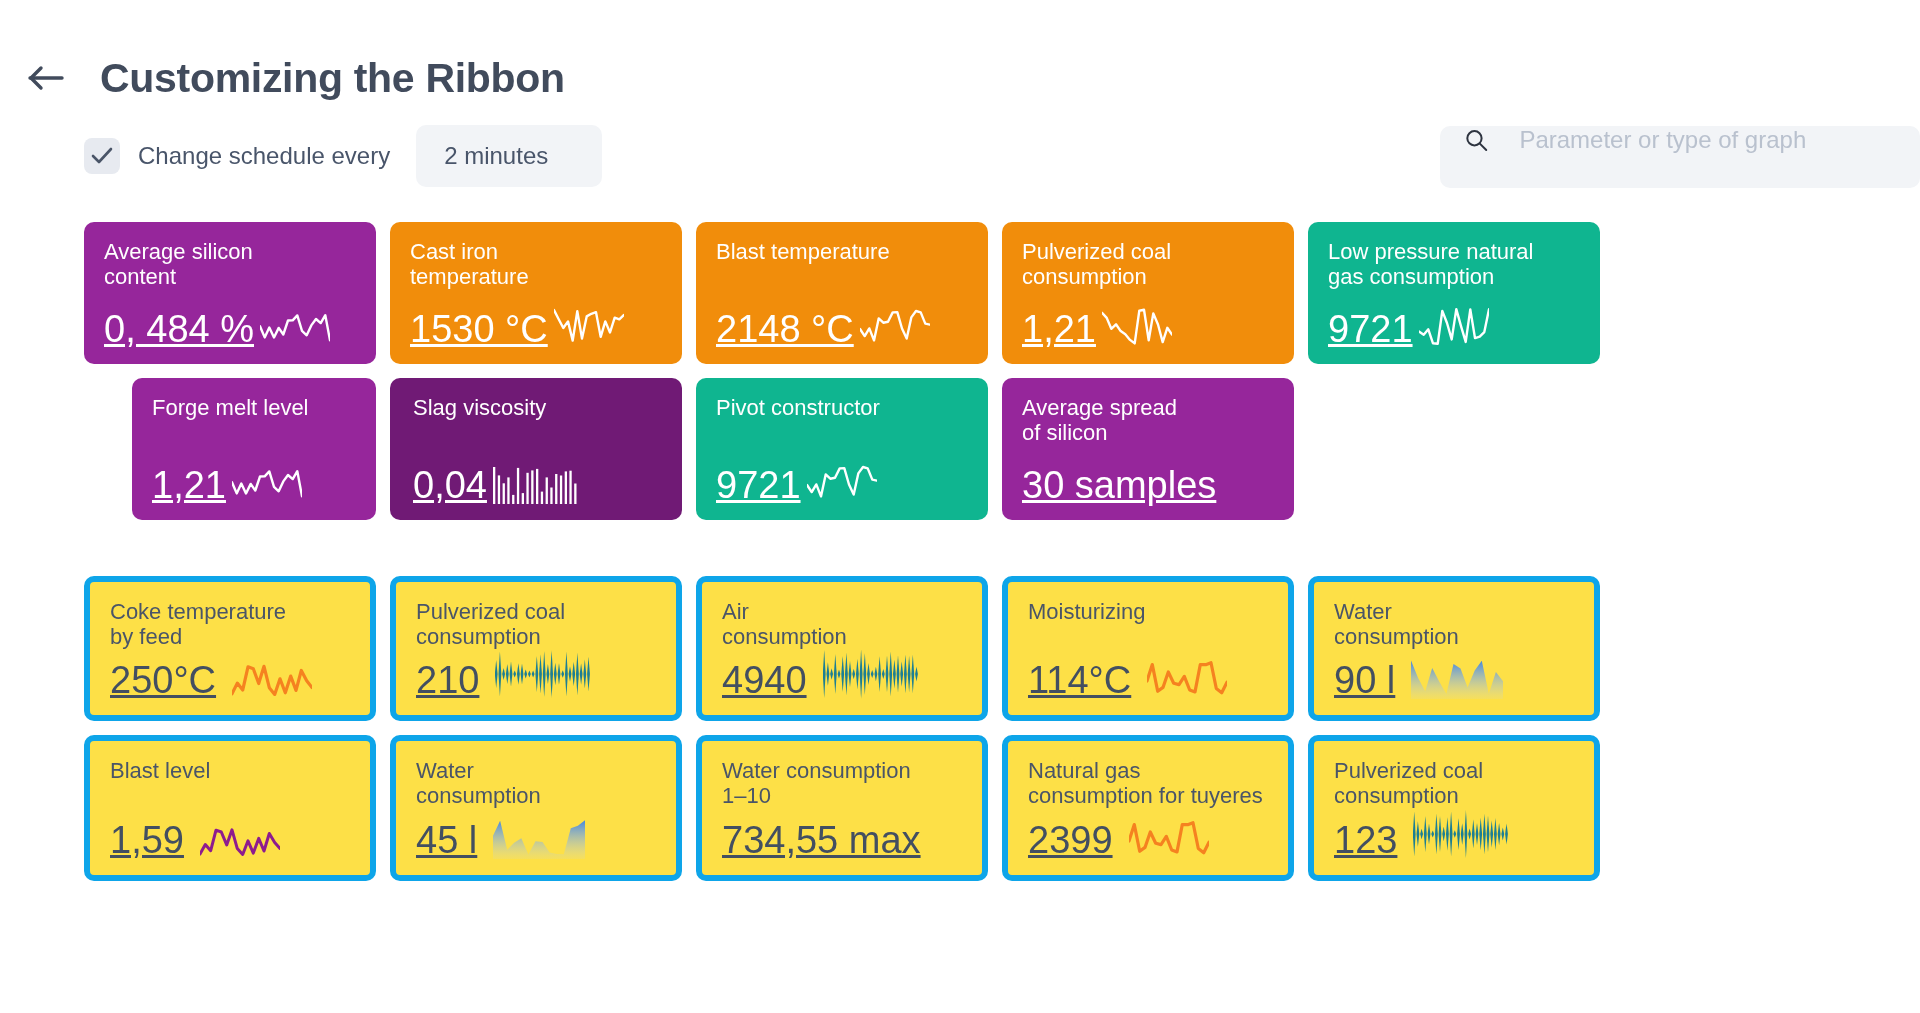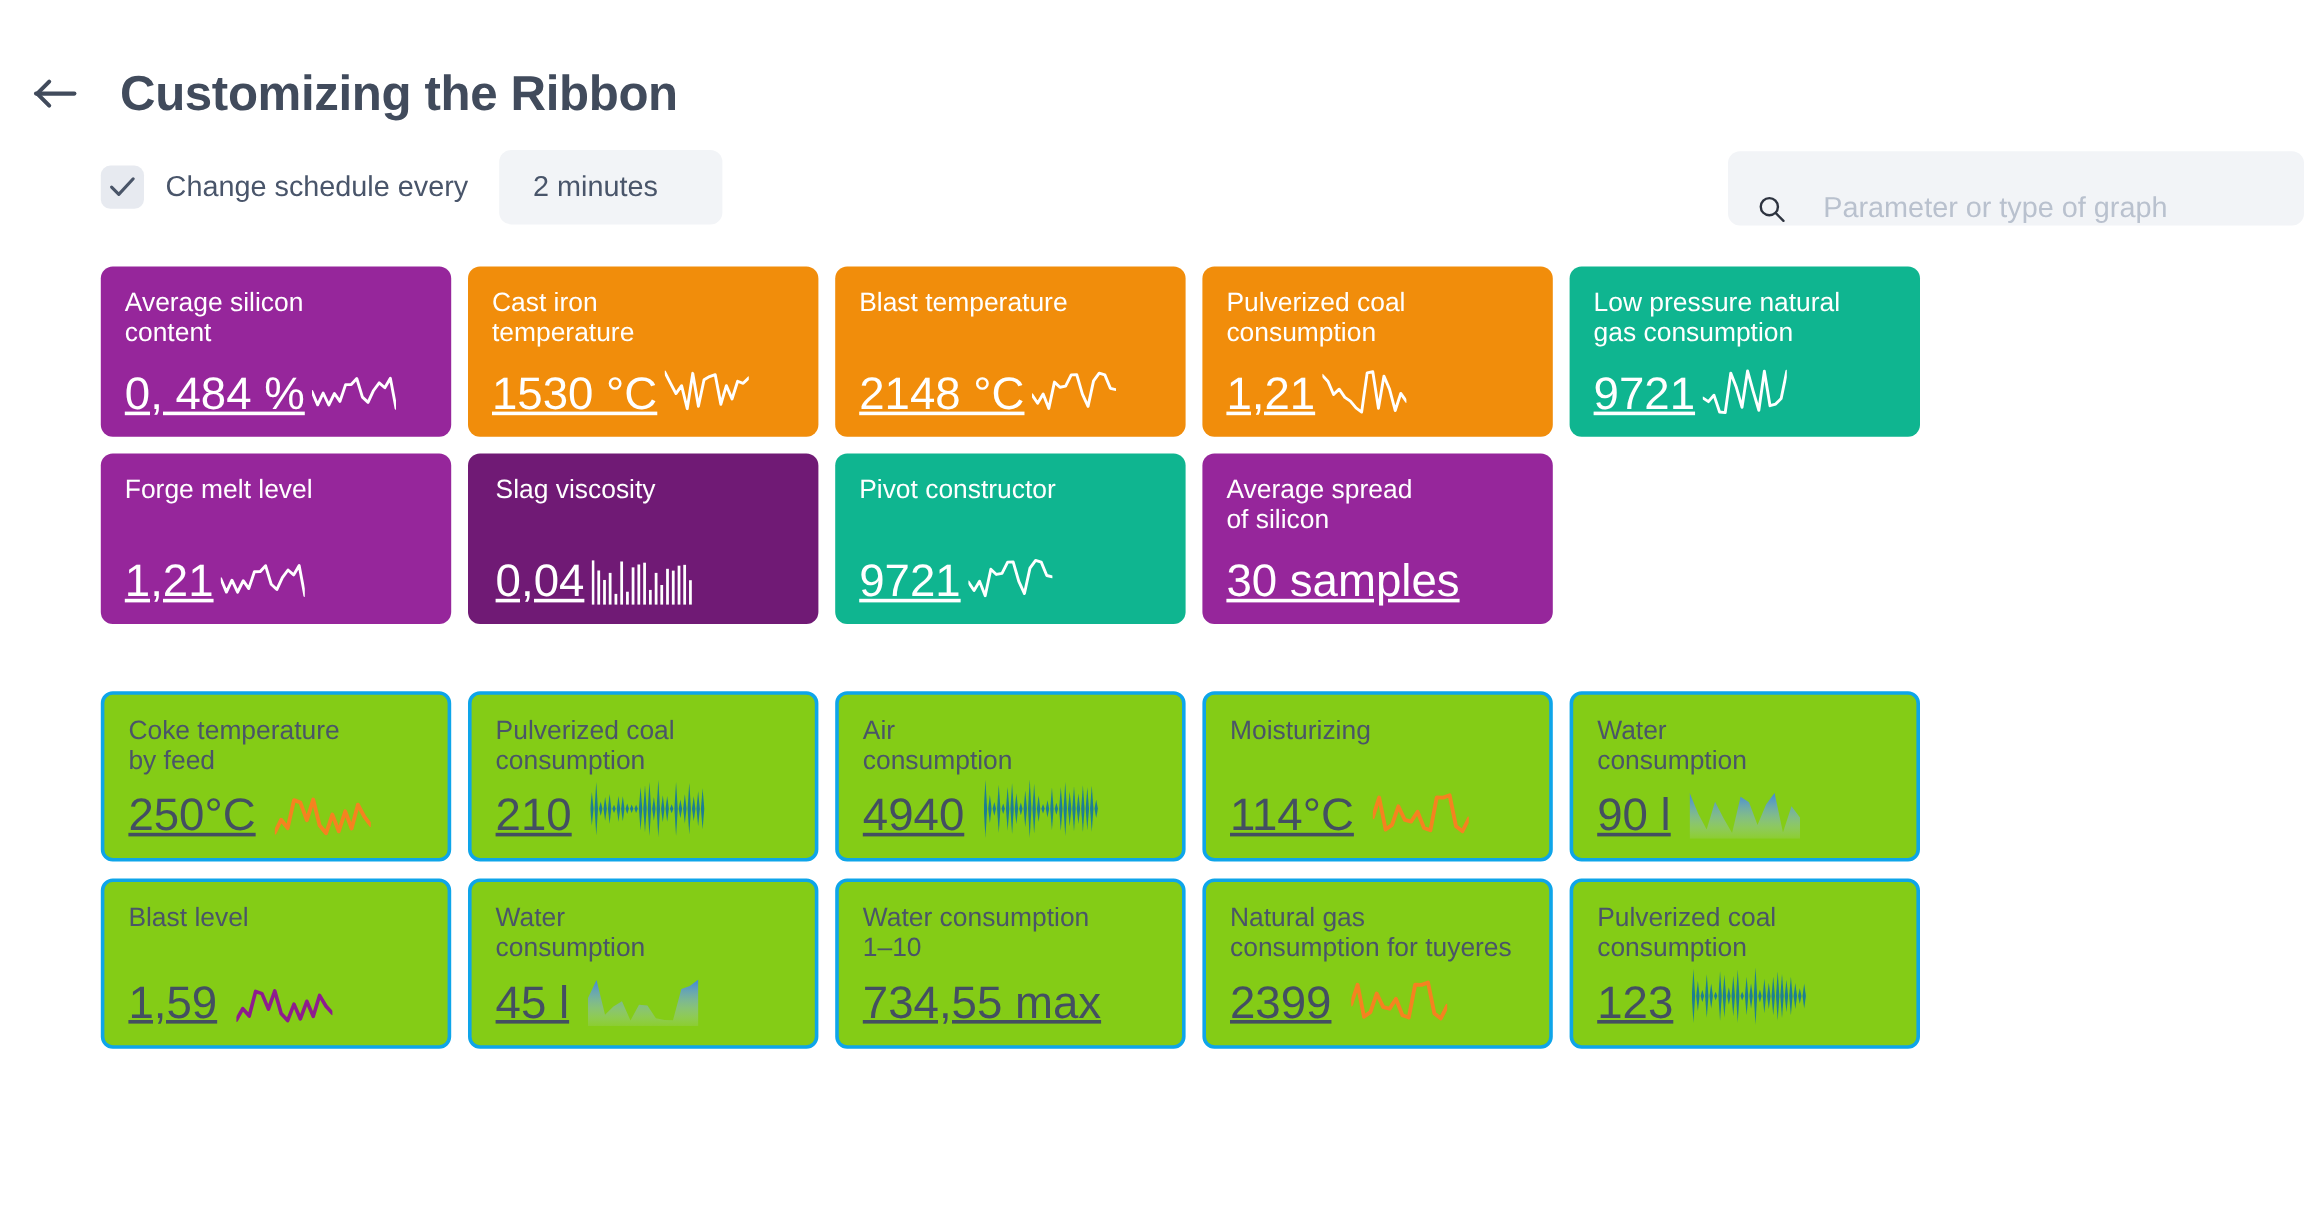--- a/index.html
+++ b/index.html
@@ -66,21 +66,21 @@
     font-size: 24px;
     color: #49556A;
     cursor: pointer;
   }
   .search-box {
     position: absolute;
     left: 1440px; top: 18px;
     width: 480px; height: 62px;
     background: #F2F4F7;
     border-radius: 10px;
-    display: flex; align-items: flex-end;
+    display: flex; align-items: flex-start;
     padding: 0 24px;
     gap: 31px;
   }
   .search-input {
     border: none; outline: none; background: transparent;
     font-family: "Liberation Sans", sans-serif;
     font-size: 24px;
     color: #49556A;
     width: 100%;
   }
@@ -101,22 +101,22 @@
     padding: 18px 20px 16px 20px;
     display: flex; flex-direction: column;
     justify-content: space-between;
     min-height: 142px;
     cursor: pointer;
     position: relative;
     overflow: hidden;
   }
   .tile.colored { color: #ffffff; }
   .tile.plain {
-    background: #84cc16;
-    border: 3px solid #0ea5e9;
+    background: #fde047;
+    border: 6px solid #0ea5e9;
     color: #3C4858;
   }
   .tile-label {
     font-size: 22px;
     line-height: 1.12;
     white-space: pre-line;
     opacity: 1;
   }
   .tile.colored .tile-label { color: #ffffff; }
   .tile.plain .tile-label { color: #4A5568; }
@@ -222,21 +222,21 @@
         <div class="tile-value-row">
           <div class="tile-value">9721</div>
           <svg class="spark" width="70" height="44" viewBox="0 0 70 44">
             <path d="M0 27.6 L4.7 30.7 L9.3 25.3 L14 39.3 L18.7 39.8 L23.3 6.9 L28 19 L32.7 35.4 L37.3 5.1 L42 22.1 L46.7 37.9 L51.3 5.4 L56 34.1 L60.7 32.7 L65.3 28.1 L70 5.3" fill="none" stroke="#ffffff" stroke-width="2.4" stroke-linejoin="round" stroke-linecap="round"></path>
           </svg>
         </div>
       </div>
     </div>
 
   <div class="grid colored row2" id="colored-row2">
-      <div class="tile colored" style="background: rgb(150, 38, 155);">
+      <div class="tile colored" style="background: rgb(150, 38, 155); margin-left: 48px;">
         <div class="tile-label">Forge melt level</div>
         <div class="tile-value-row">
           <div class="tile-value">1,21</div>
           <svg class="spark" width="70" height="44" viewBox="0 0 70 44">
             <path d="M0 22.3 L4.7 33.4 L9.3 23.5 L14 33.5 L18.7 23.9 L23.3 30.5 L28 16.5 L32.7 16.4 L37.3 11.4 L42 26.9 L46.7 31.3 L51.3 21.4 L56 15 L60.7 19.1 L65.3 11.2 L70 36.2" fill="none" stroke="#ffffff" stroke-width="2.4" stroke-linejoin="round" stroke-linecap="round"></path>
           </svg>
         </div>
       </div>
       <div class="tile colored" style="background: #701a75; padding-left: 23px;">
         <div class="tile-label">Slag viscosity</div>

